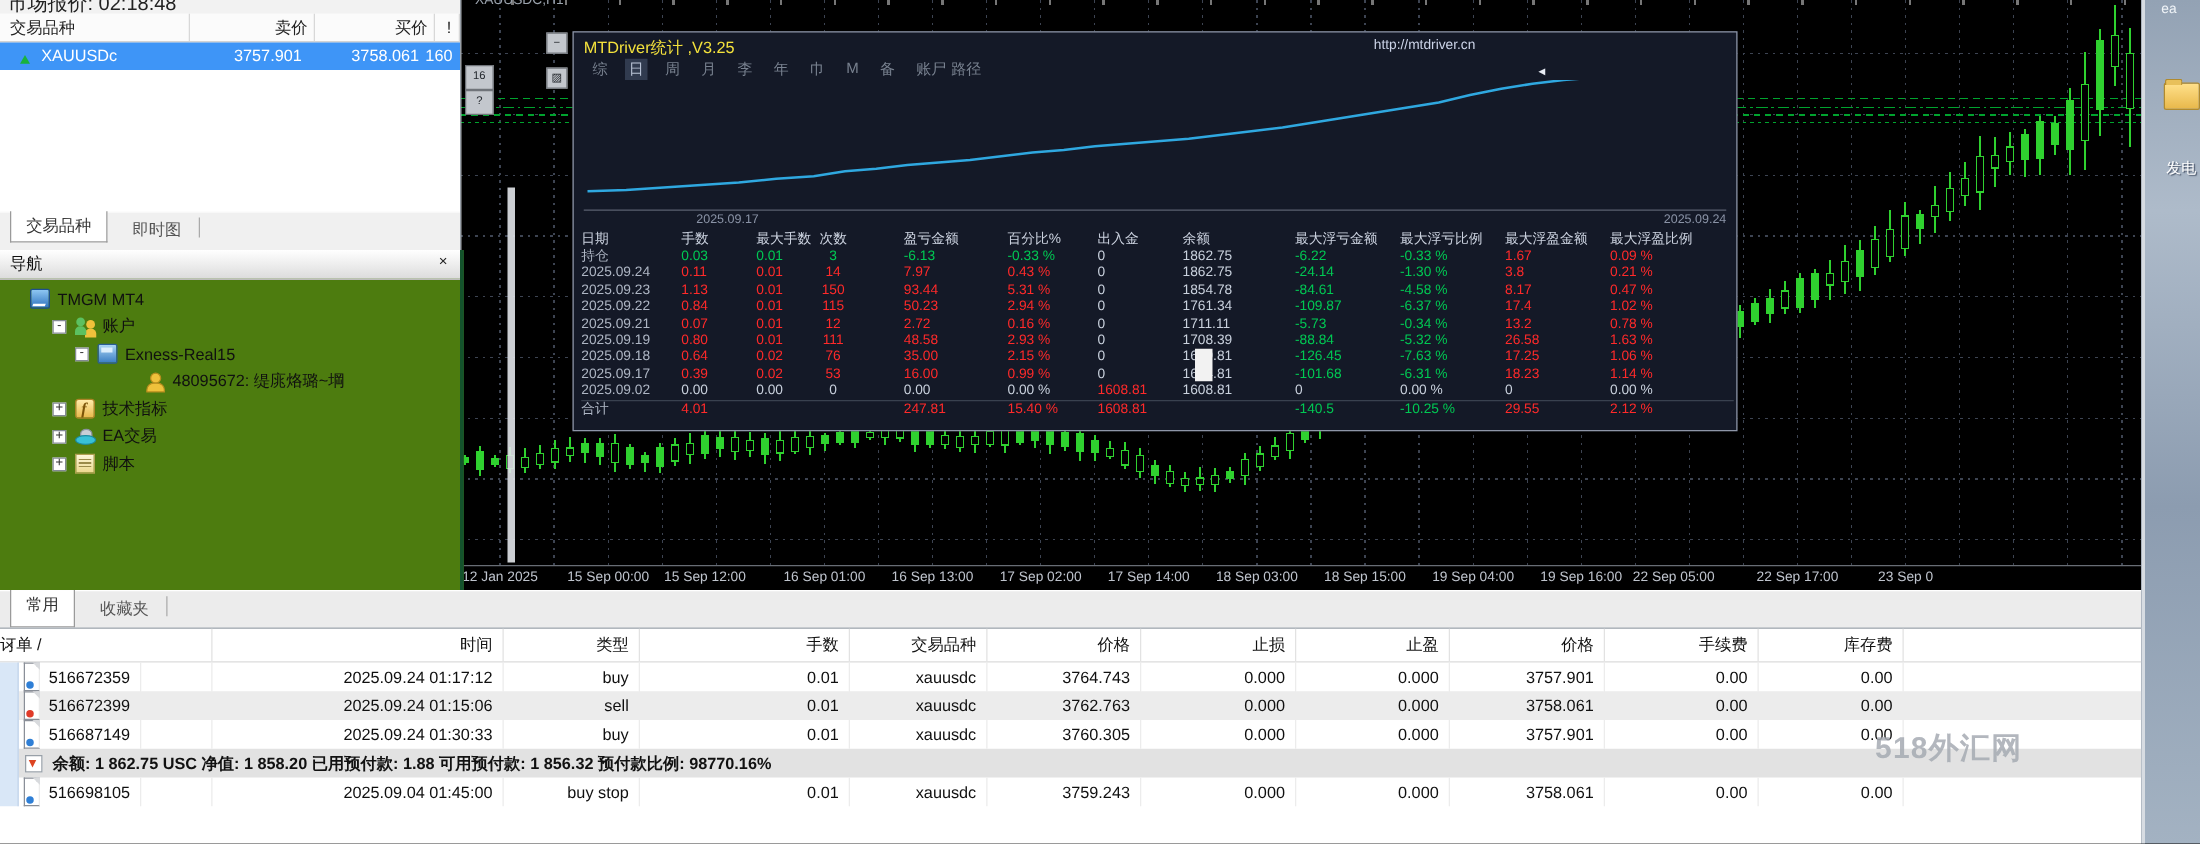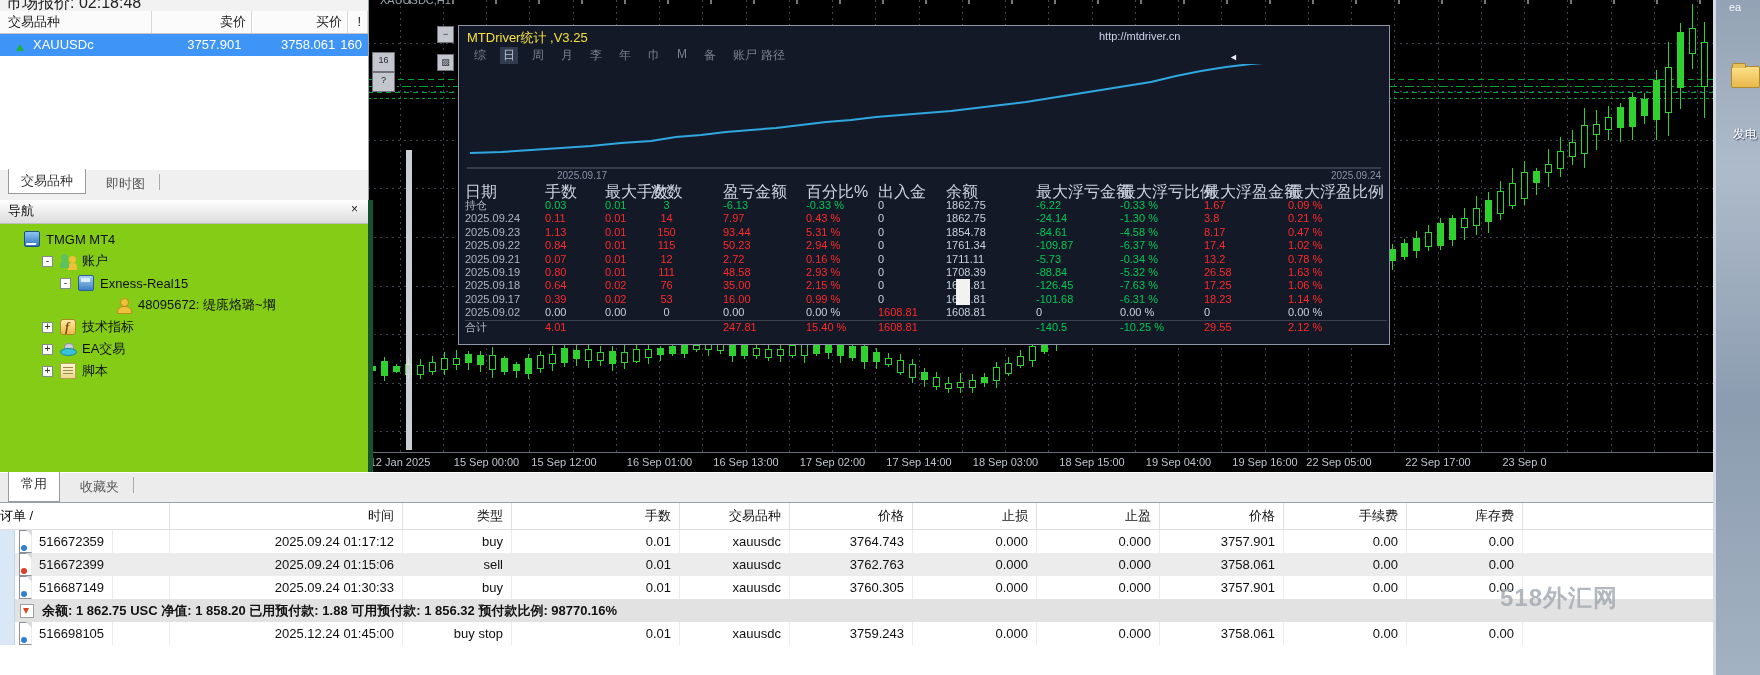--- a/index.html
+++ b/index.html
@@ -17,21 +17,21 @@
   .mw-c2{width:96px;text-align:right;padding-right:5px}
   .mw-c3{flex:1;text-align:right;padding-right:6px}
   .mw-row{display:flex;height:22px;align-items:center;background:#3e95f7;color:#fff;font-size:13px}
   .mw-row span{height:100%;line-height:22px;box-sizing:border-box}
   .mw-sym{display:flex;align-items:center}
   .uparrow{width:0;height:0;border:4px solid transparent;border-bottom:7px solid #19b23c;margin:0 9px 0 8px;flex:none}
   .tabsrow{position:absolute;left:0;bottom:0;height:30px;width:100%;background:#f0f0f0;border-top:1px solid #fff;display:flex;align-items:flex-start;font-size:13px;color:#333}
   .btab{padding:3px 12px;border:1px solid #9a9a9a;border-top:none;background:#fff;margin-left:8px;position:relative;top:-1px}
   .btab.inactive{background:transparent;border:none;color:#555;top:2px}
   .tabdiv{width:1px;background:#aaa;height:16px;margin:4px 2px 0}
-  .nav{position:absolute;left:0;top:200px;width:368px;height:272px;background:#84cc16;border-right:5px solid #14532d}
+  .nav{position:absolute;left:0;top:200px;width:368px;height:272px;background:#4d7c0f;border-right:3px solid #14532d}
   .nav-title{height:19px;background:linear-gradient(#ffffff,#dcdcdc);border-bottom:1px solid #bdbdbd;font-size:13px;color:#111;padding:2px 8px;position:relative}
   .nav-x{position:absolute;right:10px;top:2px;font-size:12px;color:#222;cursor:default}
   .tree{padding-top:4px;font-size:13px;color:#101010}
   .titem{height:22px;display:flex;align-items:center;white-space:nowrap}
   .exp{width:9px;height:9px;border:1px solid #848a94;background:#fff;font-size:10px;line-height:7px;text-align:center;margin-right:7px;flex:none;color:#333;font-family:"DejaVu Sans Mono",monospace}
   .ic{width:16px;height:16px;margin-right:6px;position:relative;flex:none}
   .ic-terminal{background:linear-gradient(#8ec6f2,#2f74c0);border:1px solid #1d4f8c;border-radius:2px;box-sizing:border-box}
   .ic-terminal::after{content:"";position:absolute;left:2px;top:7px;width:10px;height:4px;border-bottom:2px solid #fff;transform:skewX(-20deg)}
   .ic-accounts::before{content:"";position:absolute;left:1px;top:1px;width:7px;height:7px;border-radius:50%;background:#5cc160;box-shadow:8px 2px 0 #efc13b}
   .ic-accounts::after{content:"";position:absolute;left:0;top:8px;width:9px;height:7px;border-radius:4px 4px 0 0;background:#5cc160;box-shadow:8px 2px 0 #efc13b}
@@ -67,21 +67,21 @@
   .mtd-menu span.on{background:#313b4f;color:#b9c3d5}
   .mtd-path{position:absolute;left:302px;top:21px;font-size:12px;color:#78818f}
   .mtd-graph{position:absolute;left:2px;top:38px}
   .glabel{position:absolute;top:144px;font-size:10px;color:#8a93a6}
   .g1{left:98px}.g2{left:872px}
   .stbl{position:absolute;left:6px;top:158px;right:2px}
   .srow{display:grid;grid-template-columns:80px 60px 40px 43px 118px 72px 68px 90px 84px 84px 84px 1fr;height:13.4px;line-height:13.5px;font-size:11px;white-space:nowrap}
   .srow>span{overflow:visible}
   .srow>span:nth-child(4){text-align:center}
   .srow>span:nth-child(5){padding-left:35px}
-  .shead{font-size:16px;color:#ccd3e0;height:15px;line-height:15px}
+  .shead{font-size:11px;color:#ccd3e0;height:15px;line-height:15px}
   .srow.total{border-top:1px solid #39414f}
   .dt{color:#aeb6c4}.g{color:#00c853}.r{color:#ff2a2a}.w{color:#c9d1dd}
   .cursor{position:absolute;left:497px;top:253px;width:14px;height:26px;background:#f2f2f2;z-index:7}
   
   .band{position:absolute;left:0;top:472px;width:1713px;height:30px;background:#ececec;border-top:1px solid #fff;z-index:6;display:flex;font-size:13px;color:#333}
   .ctabs{position:absolute;left:374px;top:0;display:flex}
   .ctab{padding:4px 14px;margin-top:2px;color:#444;border-right:1px solid #c0c0c0}
   .ctab.active{background:#fff;border:1px solid #909090;border-bottom:none;margin-top:0;padding-top:6px;color:#000}
   .term{position:absolute;left:0;top:502px;width:1713px;height:173px;background:#fff;border-top:1px solid #98a0a8;z-index:6}
   .term-x{position:absolute;left:4px;top:6px;font-size:12px;color:#111}
@@ -740,21 +740,21 @@
         </div>
         <div class="balrow">
           <span class="bal"></span>
           <span style="border: none;">余额: 1 862.75 USC  净值: 1 858.20  已用预付款: 1.88  可用预付款: 1 856.32  预付款比例: 98770.16%</span>
         </div>
         <div class="trow">
           <span style="width: 156px;">
             <span class="doc doc-buy"></span>
             <span>516698105</span>
           </span>
-          <span style="width: 233px;">2025.12.24 01:45:00</span>
+          <span style="width: 233px;">2025.09.04 01:45:00</span>
           <span style="width: 109px;">buy stop</span>
           <span style="width: 168px;">0.01</span>
           <span style="width: 110px;">xauusdc</span>
           <span style="width: 123px;">3759.243</span>
           <span style="width: 124px;">0.000</span>
           <span style="width: 123px;">0.000</span>
           <span style="width: 124px;">3758.061</span>
           <span style="width: 123px;">0.00</span>
           <span style="width: 116px;">0.00</span>
         </div>

